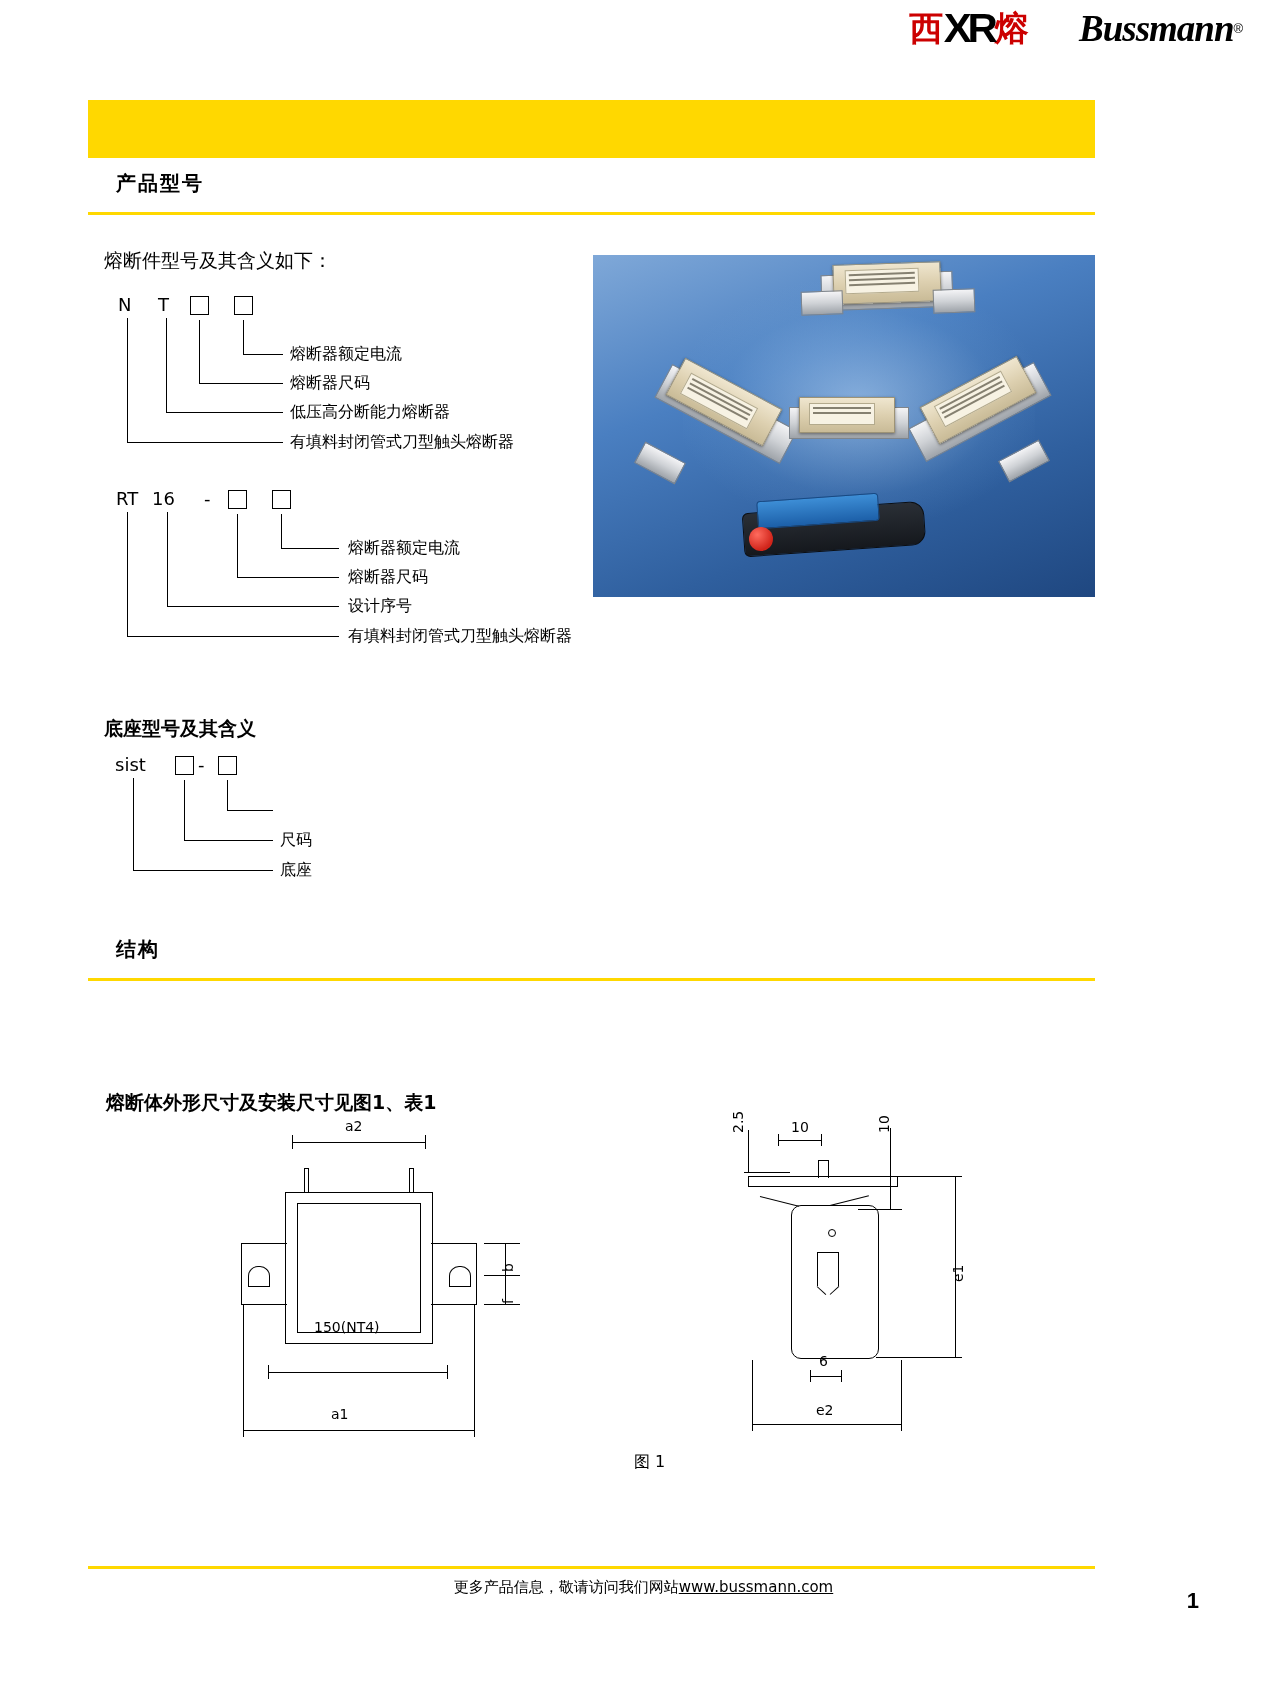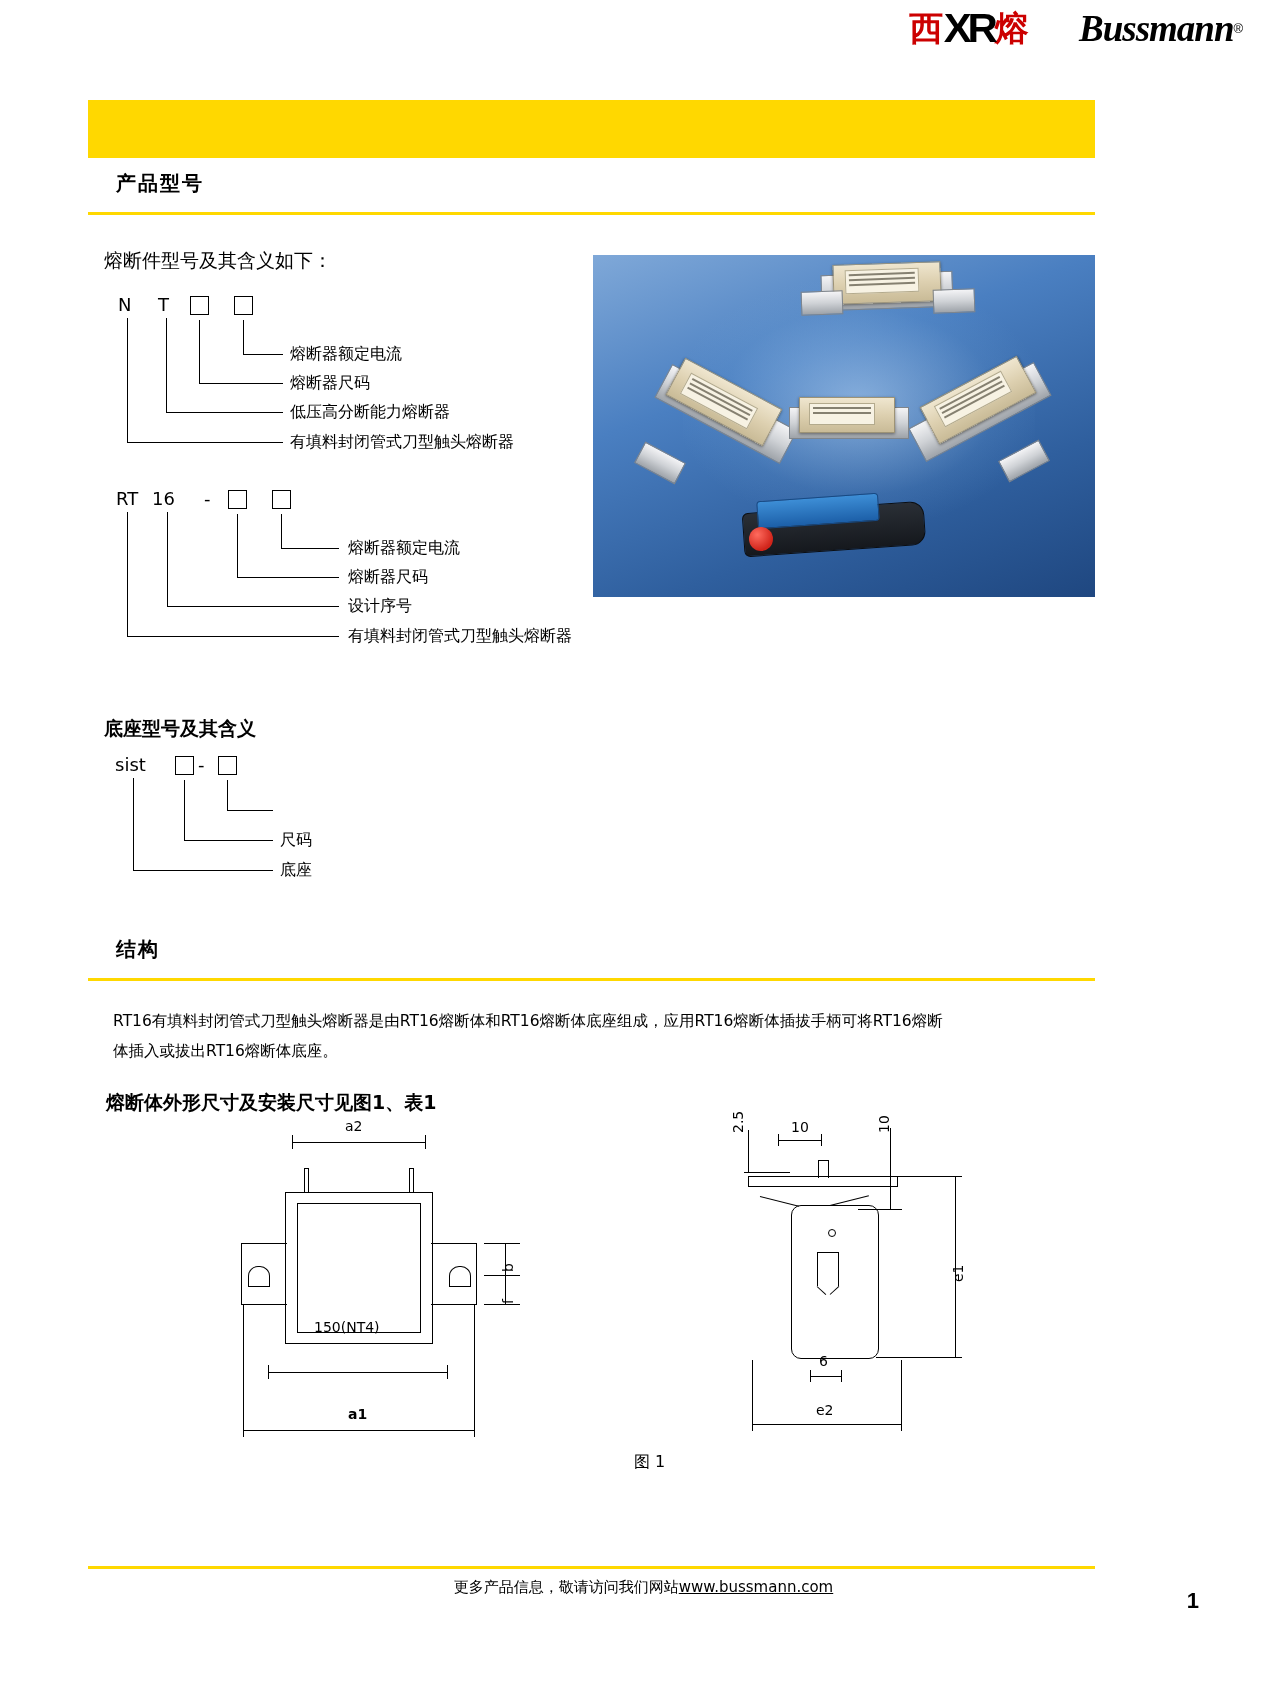--- a/index.html
+++ b/index.html
@@ -393,24 +393,20 @@
   <div class="lead-h" style="left:184px; top:840px; width:89px;"></div>
   <div class="lead-label" style="left:280px; top:830px;">尺码</div>
 
   <div class="lead-v" style="left:133px; top:778px; height:92px;"></div>
   <div class="lead-h" style="left:133px; top:870px; width:140px;"></div>
   <div class="lead-label" style="left:280px; top:860px;">底座</div>
 
   <div class="section-title" style="left:116px; top:936px;">结构</div>
   <div class="rule" style="top:978px;"></div>
 
-  <div class="body-text" style="left:113px; top:1006px;">
-    <div>RT16有填料封闭管式刀型触头熔断器是由RT16熔断体和RT16熔断体底座组成，应用RT16熔断体插拔手柄可将RT16熔断</div>
-    <div>体插入或拔出RT16熔断体底座。</div>
-  </div>
 
   <div class="cn-text big" style="left:106px; top:1090px; font-weight:bold;">熔断体外形尺寸及安装尺寸见图1、表1</div>
 
   <div>
 
     <div class="draw-line" style="left:292px; top:1142px; width:134px; height:1px;"></div>
     <div class="draw-line" style="left:292px; top:1135px; width:1px; height:14px;"></div>
     <div class="draw-line" style="left:425px; top:1135px; width:1px; height:14px;"></div>
     <div class="dim-text" style="left:345px; top:1118px;">a2</div>
 
@@ -454,21 +450,21 @@
     <div class="draw-line" style="left:268px; top:1372px; width:180px; height:1px;"></div>
     <div class="draw-line" style="left:268px; top:1365px; width:1px; height:14px;"></div>
     <div class="draw-line" style="left:447px; top:1365px; width:1px; height:14px;"></div>
     <div class="dim-text" style="left:314px; top:1319px;">150(NT4)</div>
 
     <div class="draw-line" style="left:243px; top:1430px; width:232px; height:1px;"></div>
     <div class="draw-line" style="left:243px; top:1423px; width:1px; height:14px;"></div>
     <div class="draw-line" style="left:474px; top:1423px; width:1px; height:14px;"></div>
     <div class="draw-line" style="left:243px; top:1305px; width:1px; height:126px;"></div>
     <div class="draw-line" style="left:474px; top:1305px; width:1px; height:126px;"></div>
-    <div class="dim-text" style="left:348px; top:1406px;font-weight:bold;">a1</div>
+    <div class="dim-text" style="left:331px; top:1406px;">a1</div>
   </div>
 
   <div>
 
     <div class="draw-line" style="left:778px; top:1140px; width:44px; height:1px;"></div>
     <div class="draw-line" style="left:778px; top:1134px; width:1px; height:12px;"></div>
     <div class="draw-line" style="left:821px; top:1134px; width:1px; height:12px;"></div>
     <div class="dim-text" style="left:791px; top:1119px;">10</div>
 
     <div class="dim-text rot" style="left:730px; top:1133px;">2.5</div>

